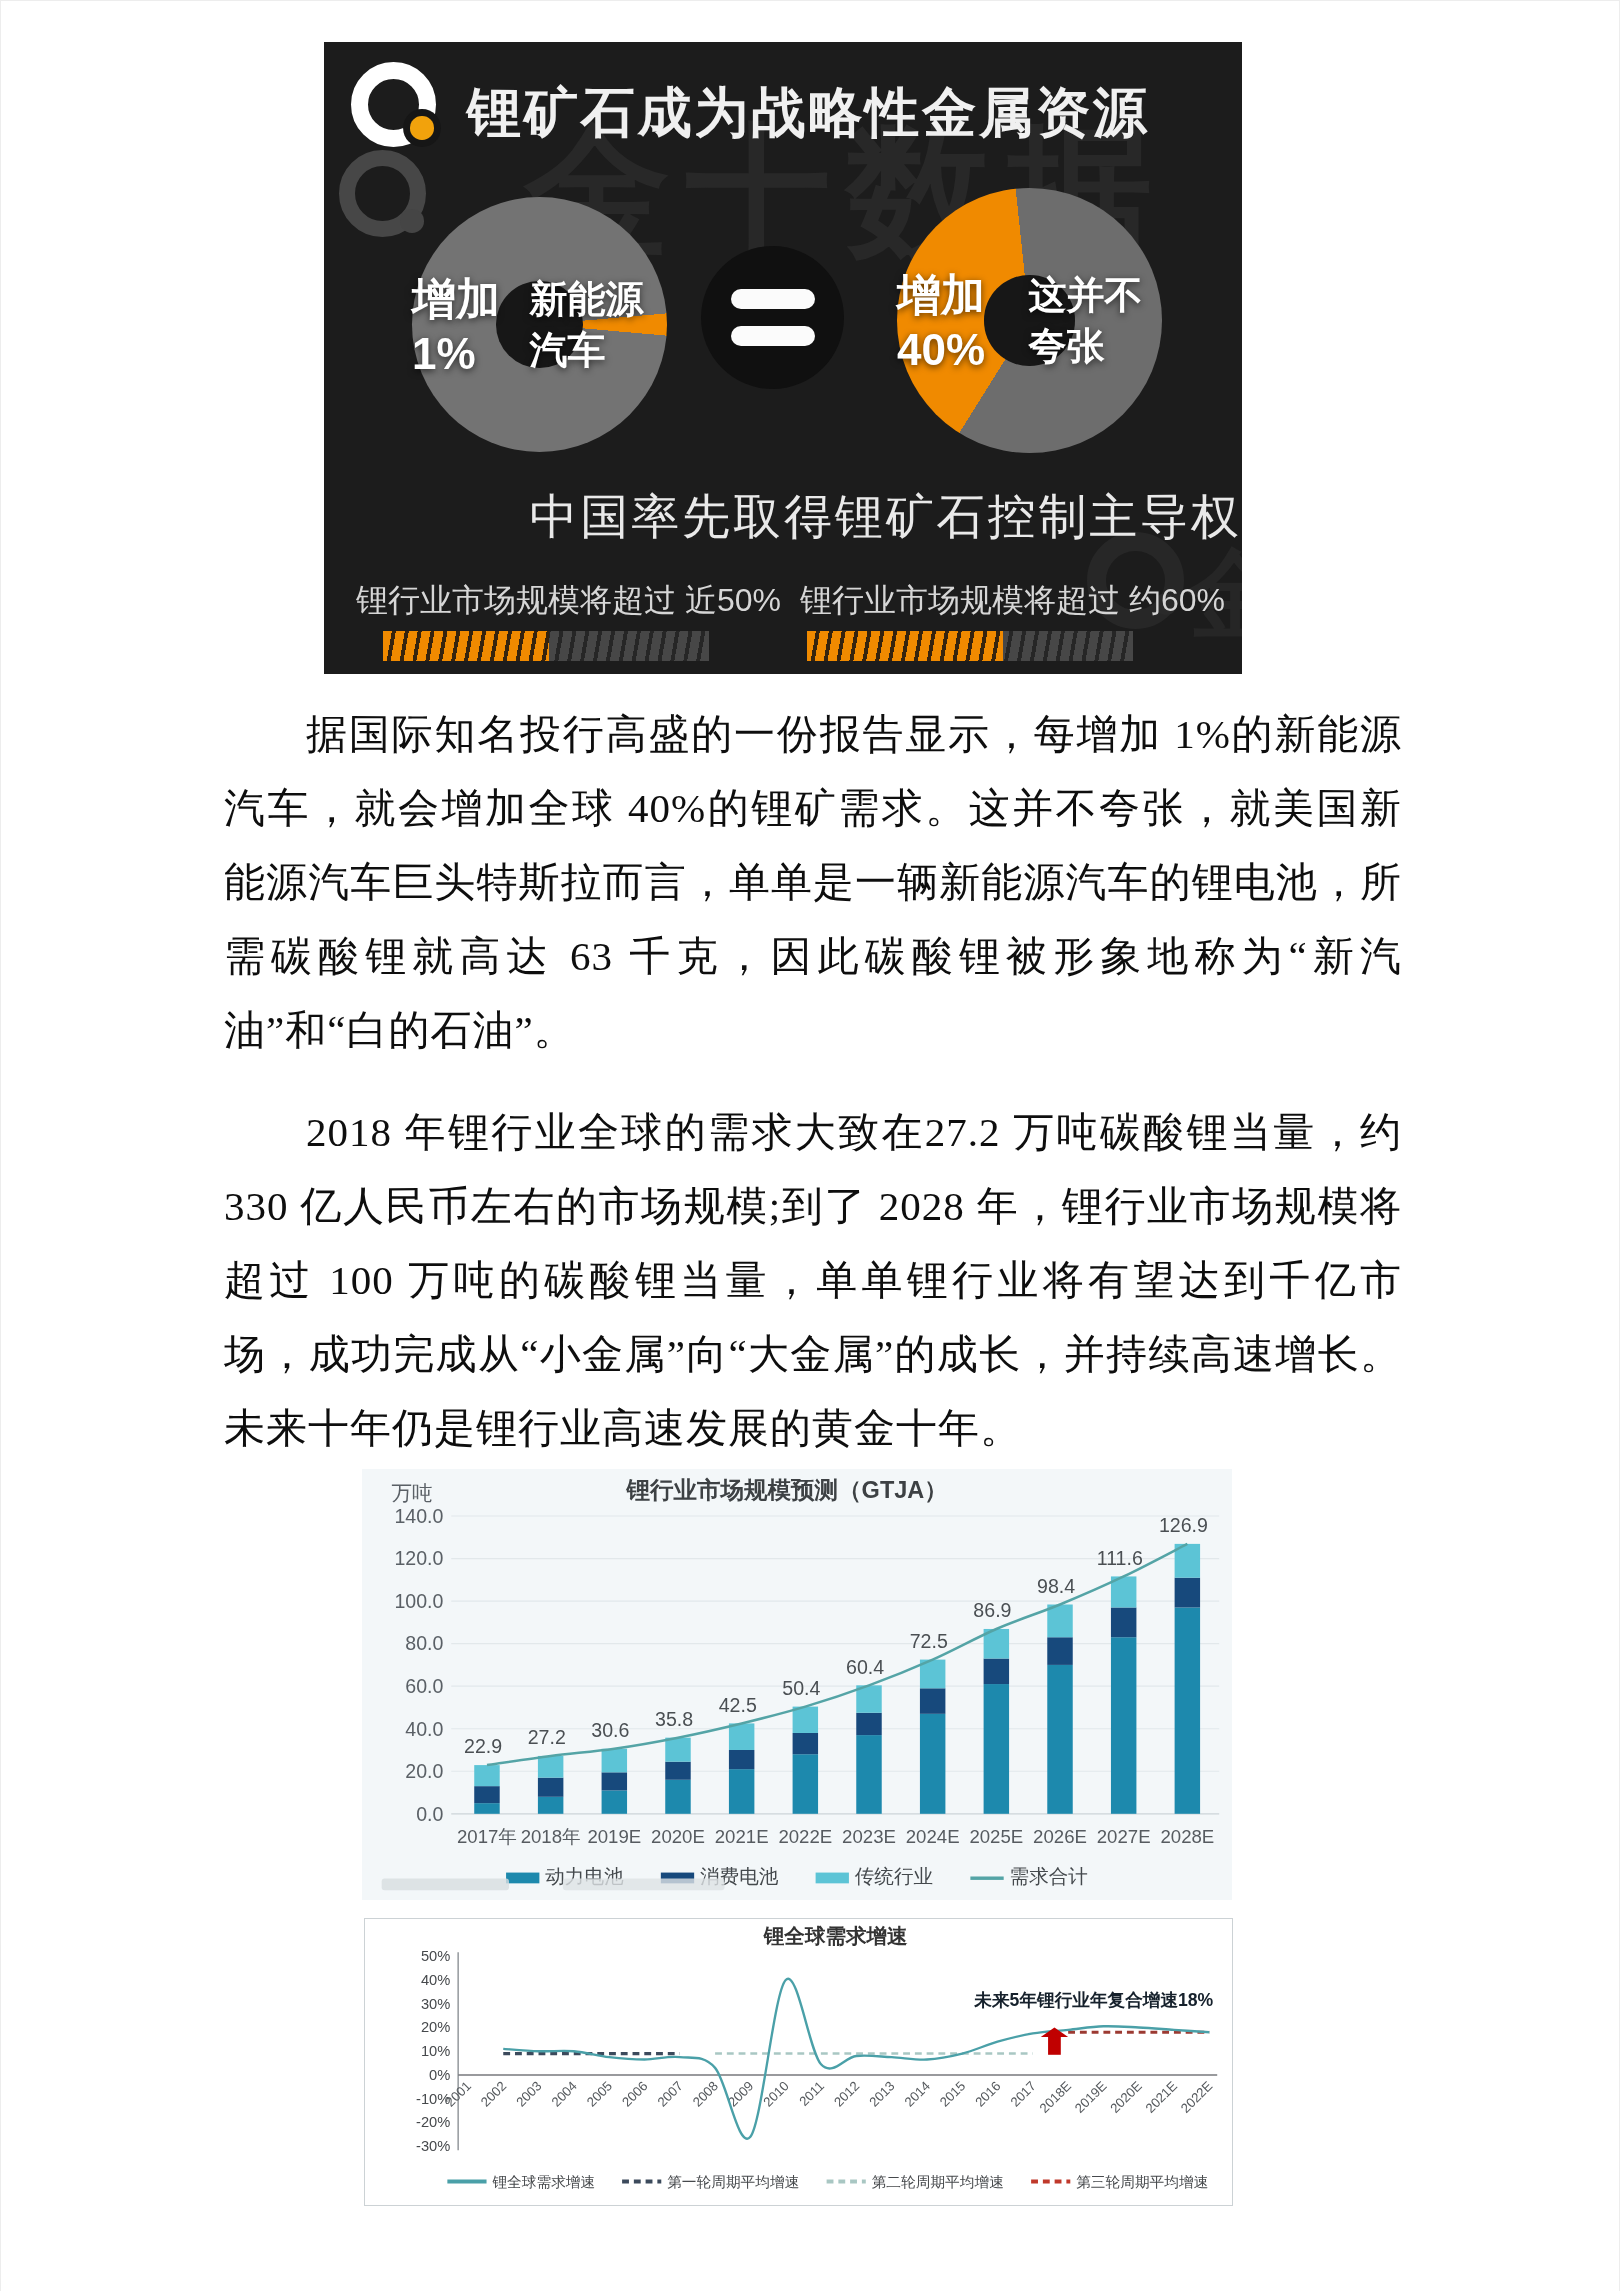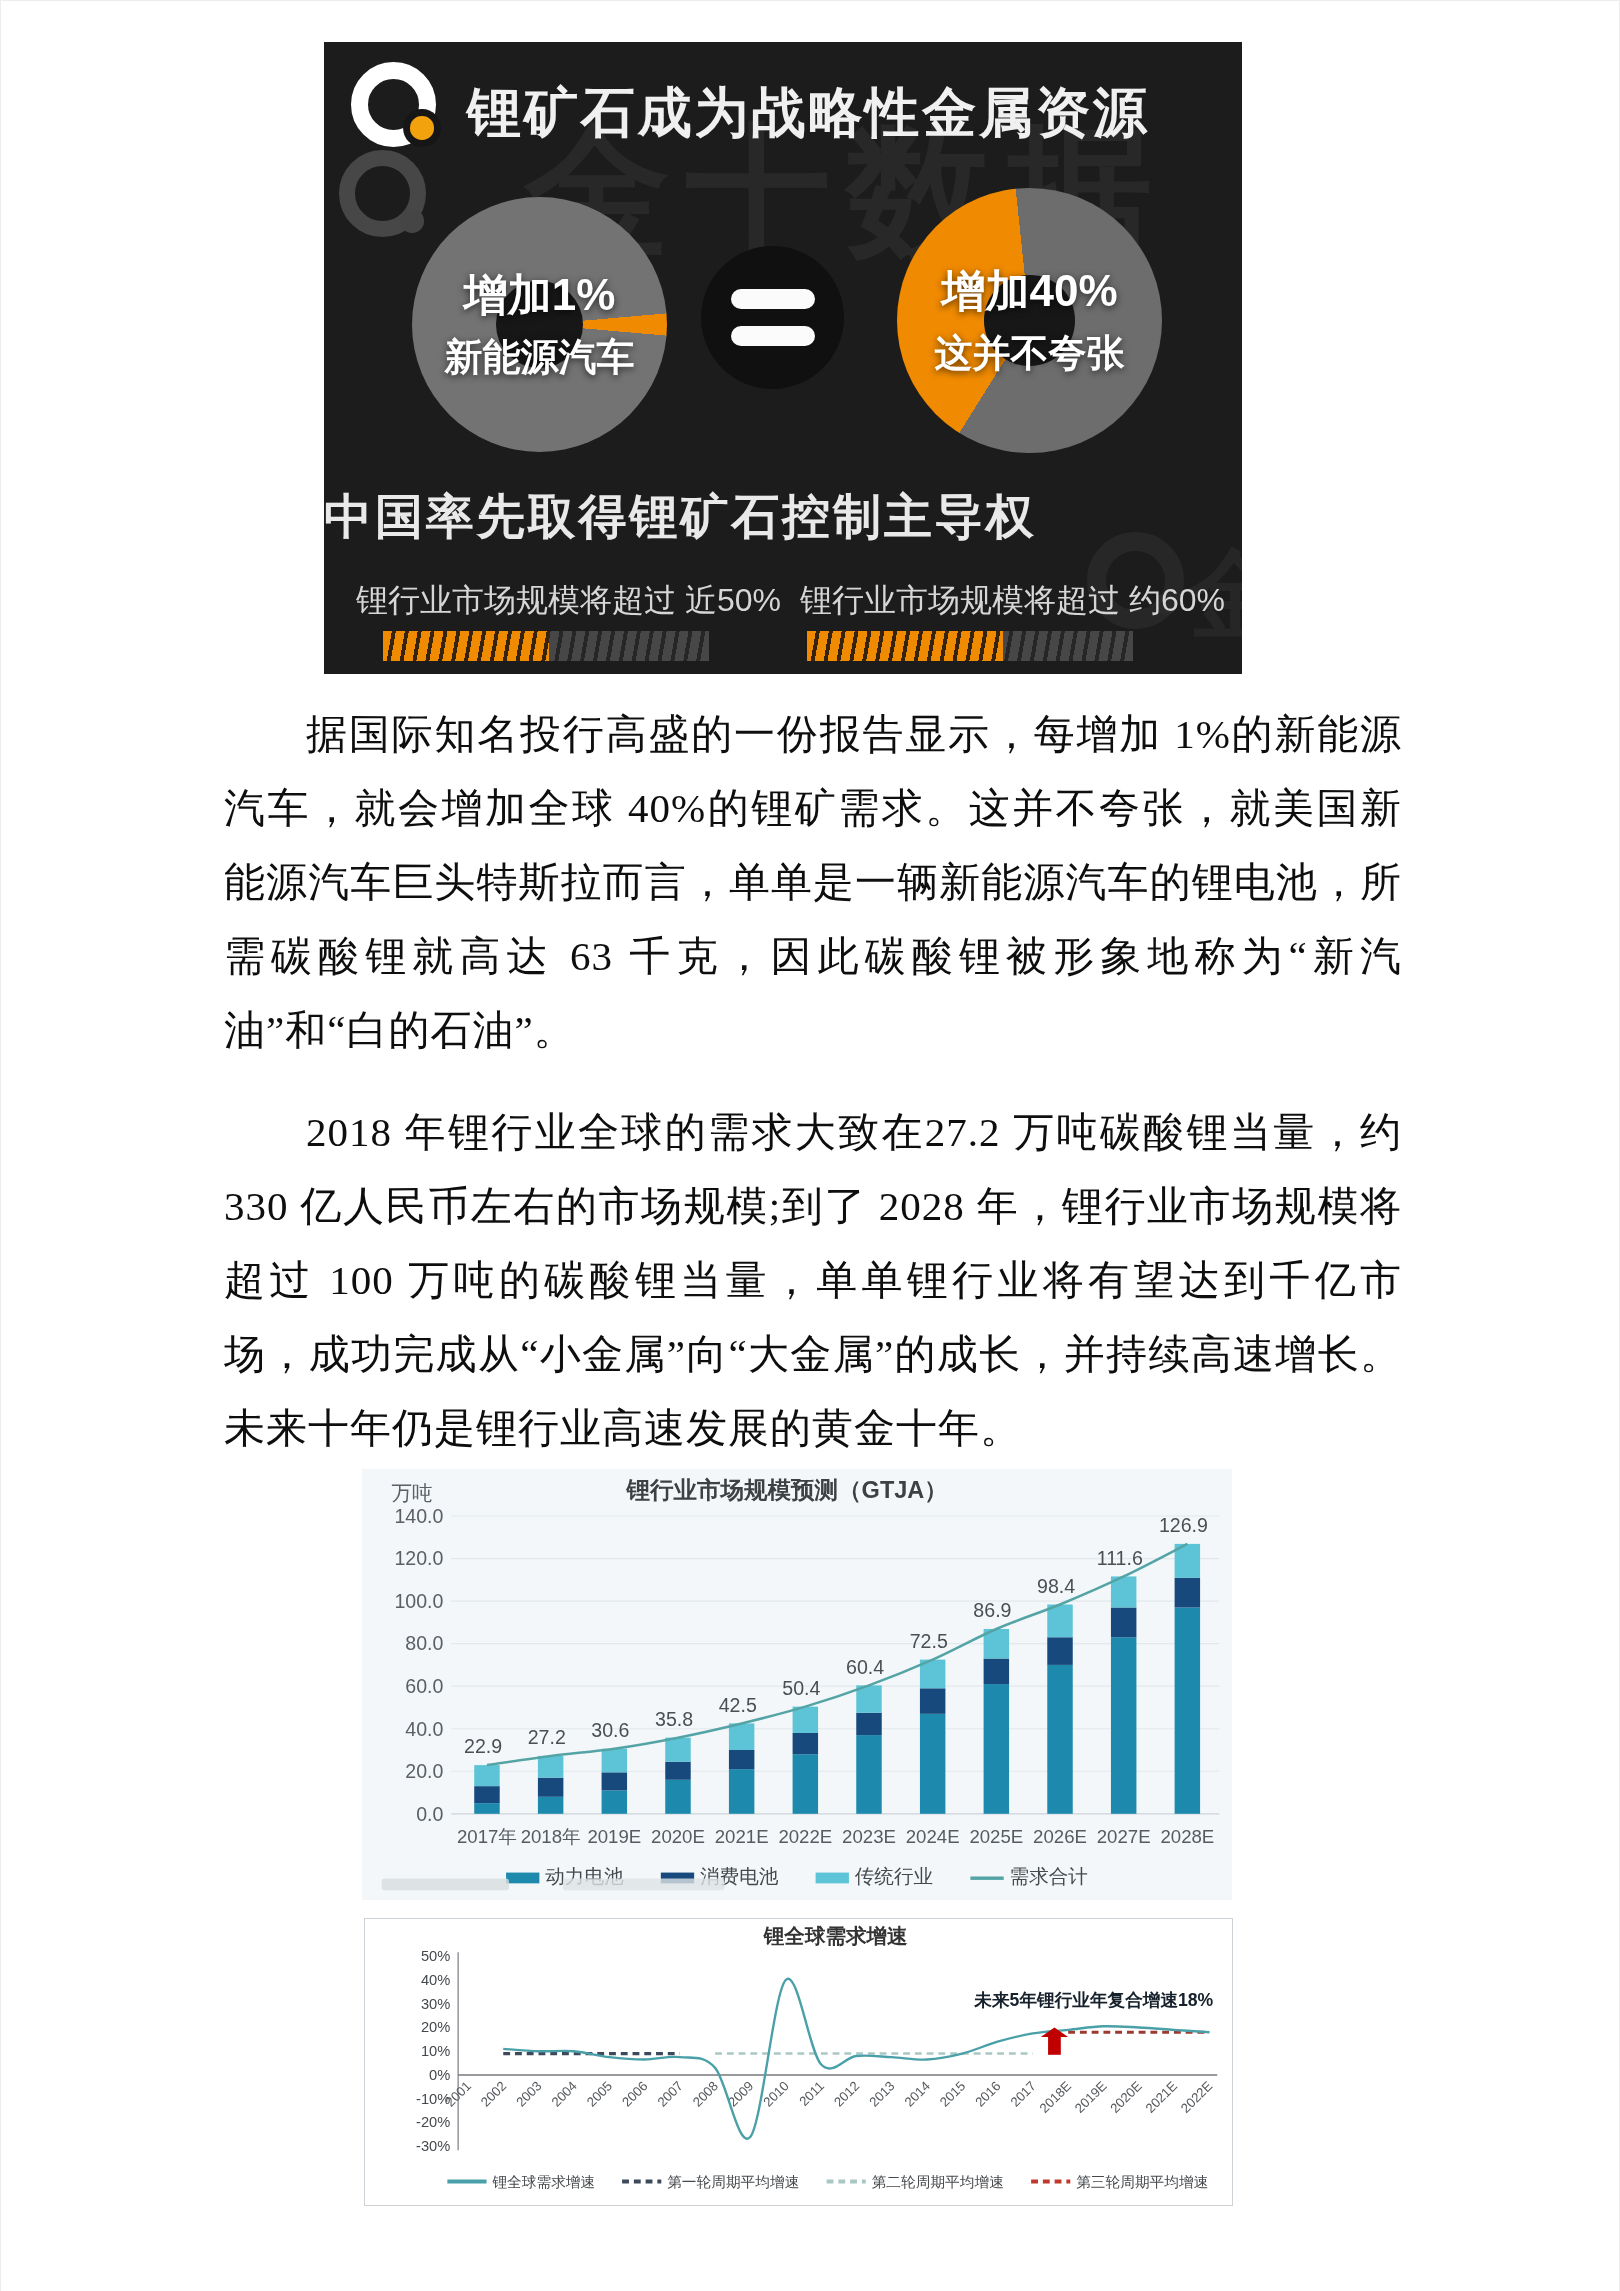--- a/index.html
+++ b/index.html
@@ -22,31 +22,31 @@
   .ig-logo-ghost-dot{position:absolute;left:76px;top:167px;width:23.5px;height:23.5px;
                      background:#454545;border-radius:50%;z-index:2;}
   .ig-title{position:absolute;left:143px;top:35px;font-size:54px;font-weight:700;
             color:#f0f0f0;letter-spacing:2.9px;z-index:3;white-space:nowrap;text-align:right;}
   .donut{position:absolute;border-radius:50%;z-index:2;}
   .donut-left{left:88px;top:155px;width:255px;height:255px;
       background:conic-gradient(#737373 0deg 85deg,#f08a00 85deg 95deg,#737373 95deg 360deg);}
   .donut-right{left:573px;top:146px;width:265px;height:265px;
       background:conic-gradient(#6d6d6d 0deg 212deg,#f08a00 212deg 354deg,#6d6d6d 354deg 360deg);}
   .donut::after{content:"";position:absolute;inset:33%;background:#171717;border-radius:50%;}
-  .donut-label{position:absolute;inset:0;z-index:3;display:flex;flex-direction:column;
+  .donut-label{position:absolute;inset:0;z-index:3;display:flex;flex-direction:row;
                align-items:center;justify-content:center;gap:7.8px;color:#fff;font-weight:700;
                text-shadow:0 2px 7.8px rgba(0,0,0,.65);}
   .donut-label .l1{font-size:44px;}
   .donut-label .l2{font-size:38px;}
   .equals-badge{position:absolute;left:377px;top:204px;width:143px;height:143px;background:#101010;
                 border-radius:50%;display:flex;flex-direction:column;align-items:center;
                 justify-content:center;gap:16.7px;z-index:2;}
   .equals-bar{width:84px;height:20.6px;background:#fbfbfb;border-radius:10.8px;}
-  .ig-subtitle{position:absolute;left:0;right:0;top:443px;text-align:left;font-size:48px;
-               font-weight:700;color:#e9e9e9;letter-spacing:2.9px;z-index:3;}
+  .ig-subtitle{position:absolute;left:0;right:0;top:443px;text-align:right;font-size:48px;
+               font-weight:400;color:#e9e9e9;letter-spacing:2.9px;z-index:3;}
   .ig-stat{position:absolute;top:537px;font-size:32px;color:#d6d6d6;text-align:center;z-index:3;}
   .ig-stat.s1{left:29px;width:431px;}
   .ig-stat.s2{left:473px;width:431px;}
   .hbar{position:absolute;top:589px;height:30px;width:326px;
         background:repeating-linear-gradient(100deg,#474747 0 8.8px,#262626 8.8px 12.7px);z-index:3;}
   .hbar.b1{left:59px;} .hbar.b2{left:483px;}
   .hbar .fill{position:absolute;left:0;top:0;bottom:0;
         background:repeating-linear-gradient(100deg,#f08a00 0 8.8px,#35230e 8.8px 12.7px);}
   .hbar.b1 .fill{width:51%;} .hbar.b2 .fill{width:60%;}
   .ig-wm-ring{position:absolute;left:763px;top:490px;width:59px;height:59px;

